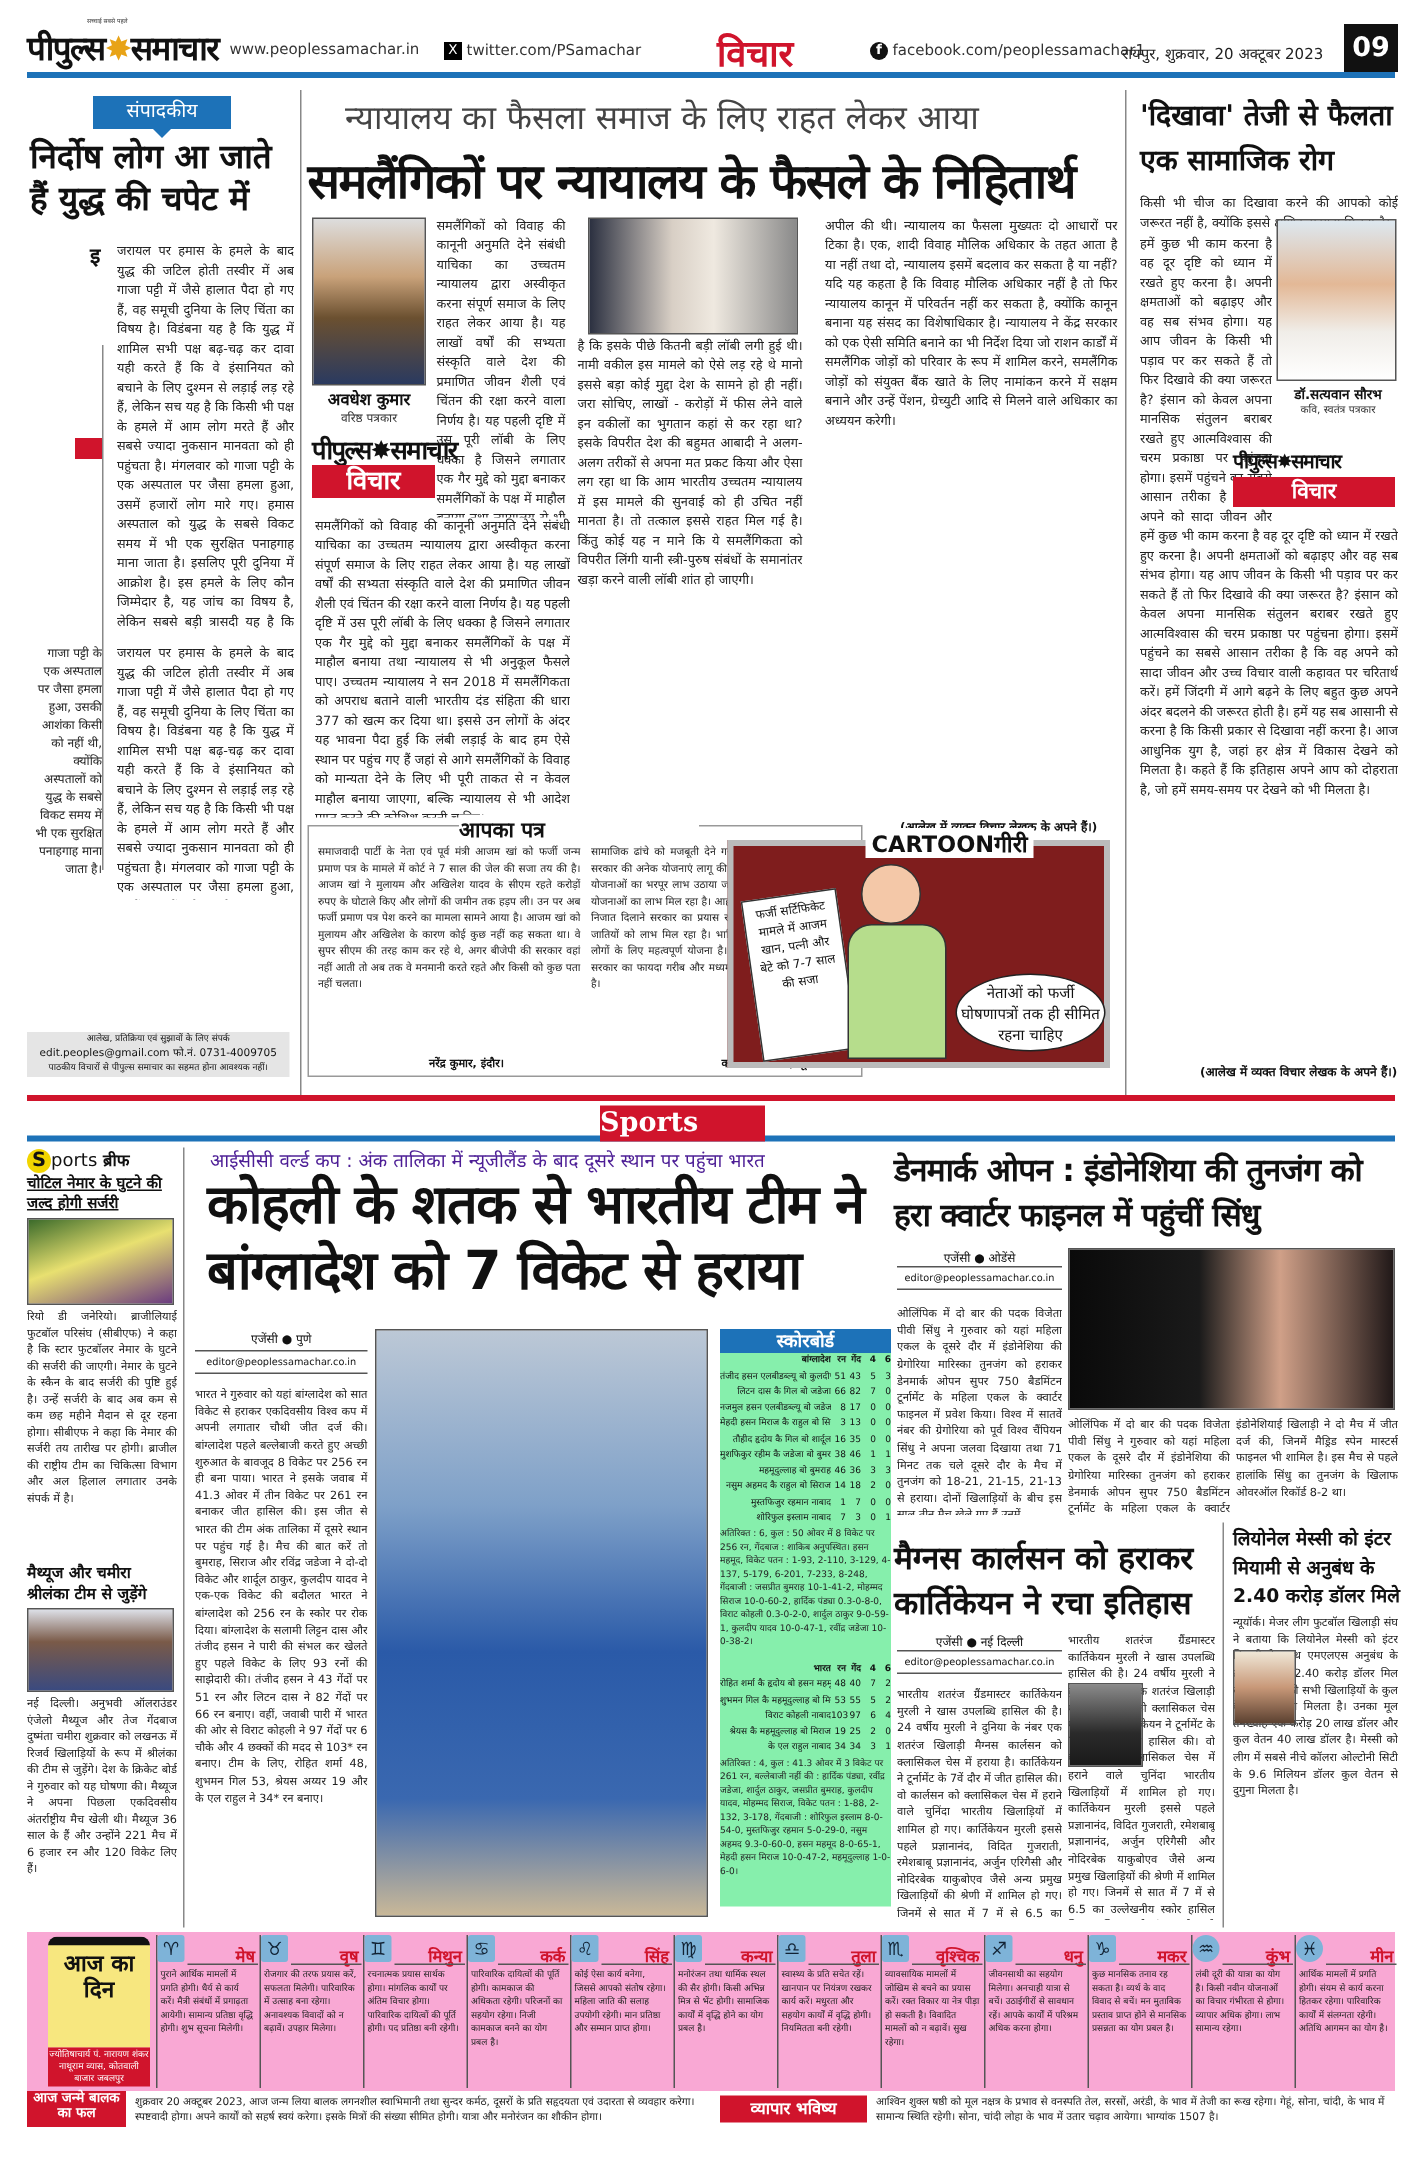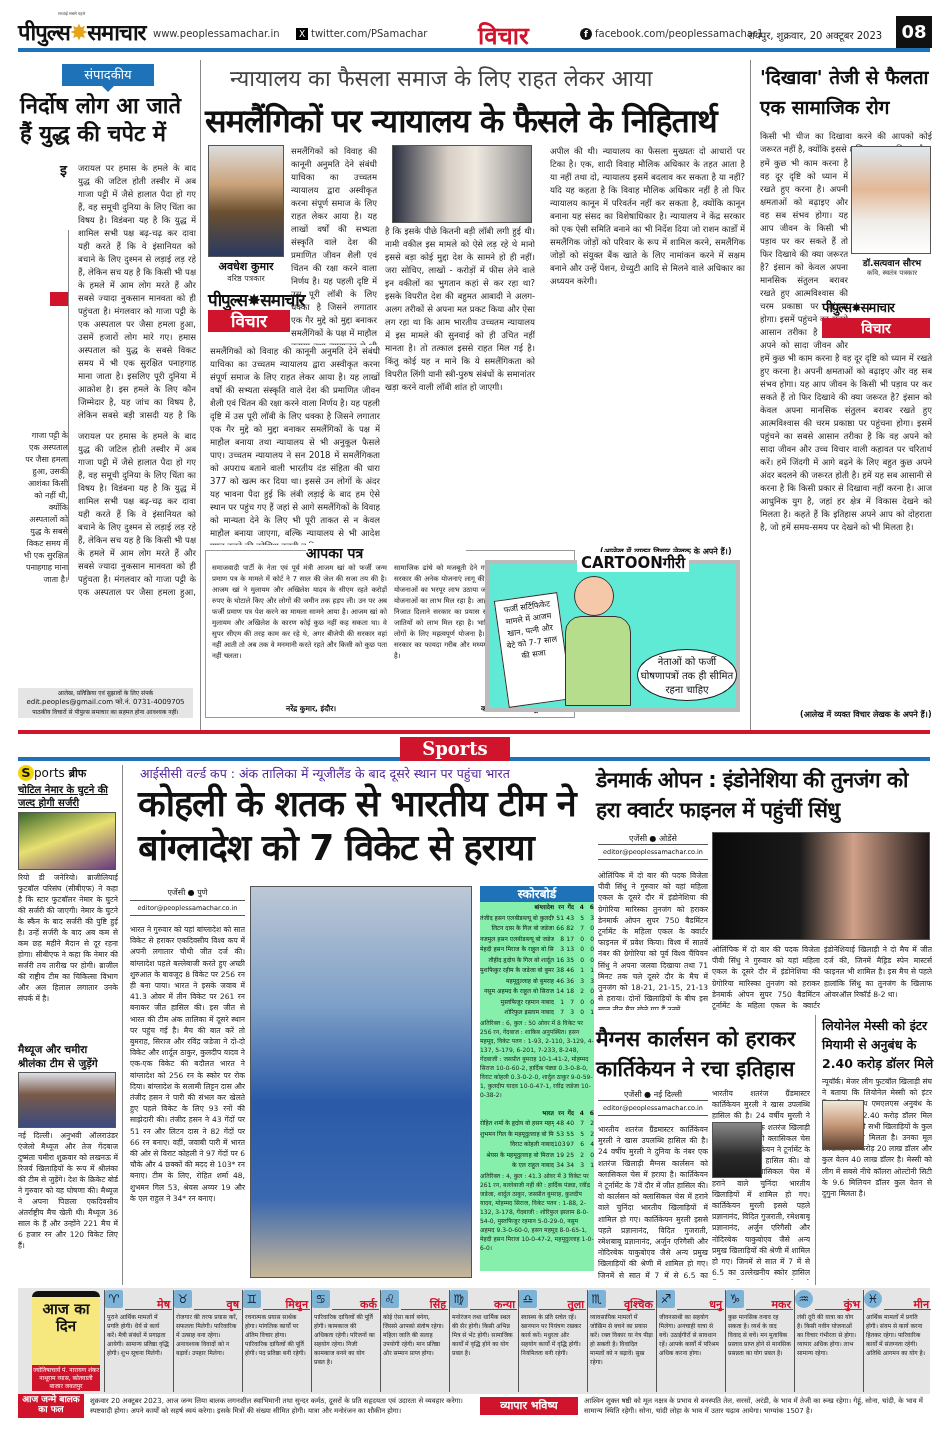--- a/index.html
+++ b/index.html
@@ -23,37 +23,37 @@
 .subhead{left:230px;top:62px;font-size:22px;color:#444}
 .mainhead{left:205px;top:98px;font-size:32px;font-weight:bold;letter-spacing:-1px;white-space:nowrap}
 .photo{background:linear-gradient(135deg,#5a5a5a,#a89f90 50%,#3a3a3a);border:1px solid #555}
 .caption-name{font-size:11px;font-weight:bold;text-align:center}
 .caption-role{font-size:8px;text-align:center;color:#333}
 .brand-box{font-size:17px;font-weight:bold;letter-spacing:-1px}
 .vichar-box{background:#d0142c;color:#fff;font-size:17px;font-weight:bold;text-align:center}
 .right-head{left:760px;top:62px;width:175px;font-size:19px;font-weight:bold;line-height:30px}
 .letters{left:205px;top:550px;width:370px;height:168px;border:1px solid #999}
 .letters-title{left:100px;top:-8px;width:160px;height:16px;background:#fff;text-align:left;font-size:14px;font-weight:bold}
-.cartoon{left:485px;top:560px;width:255px;height:152px;border:4px solid #bbb;background:#5eead4}
+.cartoon{left:485px;top:560px;width:255px;height:152px;border:4px solid #bbb;background:#7f1d1d}
 .cartoon-title{left:88px;top:-12px;background:#fff;padding:0 4px;font-size:15px;font-weight:bold}
 .bubble{background:#fff;border:1.5px solid #222;border-radius:50%;font-size:10px;text-align:center;display:flex;align-items:center;justify-content:center}
 .red-bar{left:18px;top:730px;width:912px;height:4px;background:#d0142c}
-.sports-tag{left:400px;top:737px;width:110px;height:24px;background:#d0142c;color:#fff;font-family:"DejaVu Serif",serif;font-size:18px;font-weight:bold;text-align:center;line-height:24px}
+.sports-tag{left:400px;top:737px;width:110px;height:24px;background:#d0142c;color:#fff;font-family:"DejaVu Serif",serif;font-size:18px;font-weight:bold;text-align:left;line-height:24px}
 .blue-bar{left:18px;top:757px;width:912px;height:4px;background:#1d72b8}
 .brief-head{left:18px;top:765px;width:100px;font-size:11px;font-weight:bold}
 .brief-s{display:inline-block;width:16px;height:16px;border-radius:50%;background:#f2d500;font-size:13px;text-align:center;line-height:16px}
 .sport-sub{left:140px;top:765px;font-size:12.5px;color:#4c1d95;white-space:nowrap}
 .sport-main{left:138px;top:782px;width:450px;font-size:36px;font-weight:bold;line-height:44px;letter-spacing:-1px}
 .scoreboard{left:480px;top:886px;width:114px;height:385px;background:#86efac}
 .sb-title{background:#1d72b8;color:#fff;font-size:12px;font-weight:bold;text-align:center;height:16px;line-height:16px}
 .sb-row{font-size:6px;line-height:10.5px;display:flex}
 .sb-row span:first-child{flex:1;overflow:hidden;white-space:nowrap}
 .sb-row span{width:10px;text-align:right}
 .sb-note{font-size:6px;line-height:9px;color:#222}
-.horo{left:18px;top:1288px;width:912px;height:106px;background:#e5e5e5}
+.horo{left:18px;top:1288px;width:912px;height:106px;background:#f9a8d4}
 .aaj{left:14px;top:3px;width:68px;height:100px}
 .aaj-top{height:74px;background:#f7e77f;border-top:6px solid #111;border-radius:6px 6px 0 0;font-size:15px;font-weight:bold;text-align:center;line-height:17px;padding-top:4px}
 .aaj-bot{height:26px;background:#d0142c;color:#fff;font-size:6px;text-align:center;line-height:8px;padding-top:1px}
 .rashi{top:2px;width:68px;height:102px;border-left:1px solid #555}
 .rashi-icon{width:18px;height:18px;background:#7eb3d8;border-radius:2px;font-size:12px;text-align:center;line-height:18px;color:#123}
 .rashi-name{position:absolute;right:2px;top:6px;font-size:11px;font-weight:bold;color:#d0142c}
 .rashi-line{position:absolute;left:20px;right:0;top:19px;height:1px;background:#555}
 .rashi-text{position:absolute;left:2px;top:22px;right:2px;font-size:6px;line-height:9px;color:#222}
 .strip{height:20px;display:flex;align-items:center}
 .strip-label{background:#d0142c;color:#fff;font-size:9px;font-weight:bold;text-align:center;line-height:10px}
@@ -65,21 +65,21 @@
 <div class="abs masthead">
   <div class="abs logo">
     <span>पीपुल्स</span><span class="dot">✸</span><span>समाचार</span>
   </div>
   <div class="abs logo-tag">सच्चाई सबसे पहले</div>
   <div class="abs mh-url" style="left:135px">www.peoplessamachar.in</div>
   <div class="abs mh-url" style="left:278px"><span class="x-ico">X</span><span>twitter.com/PSamachar</span></div>
   <div class="abs sec-title">विचार</div>
   <div class="abs mh-url" style="left:562px"><span class="fb-ico">f</span><span>facebook.com/peoplessamachar1</span></div>
   <div class="abs date">रायपुर, शुक्रवार, 20 अक्टूबर 2023</div>
-  <div class="abs pgno">08</div>
+  <div class="abs pgno">09</div>
 </div>
 
 <div class="abs editorial-tag">संपादकीय</div>
 <div class="abs ed-head">निर्दोष लोग आ जाते हैं युद्ध की चपेट में</div>
 <div class="abs" style="left:60px;top:160px;font-size:14px;font-weight:bold">इ</div>
 <div class="abs body-text" style="left:78px;top:162px;width:118px;height:260px">जरायल पर हमास के हमले के बाद युद्ध की जटिल होती तस्वीर में अब गाजा पट्टी में जैसे हालात पैदा हो गए हैं, वह समूची दुनिया के लिए चिंता का विषय है। विडंबना यह है कि युद्ध में शामिल सभी पक्ष बढ़-चढ़ कर दावा यही करते हैं कि वे इंसानियत को बचाने के लिए दुश्मन से लड़ाई लड़ रहे हैं, लेकिन सच यह है कि किसी भी पक्ष के हमले में आम लोग मरते हैं और सबसे ज्यादा नुकसान मानवता को ही पहुंचता है। मंगलवार को गाजा पट्टी के एक अस्पताल पर जैसा हमला हुआ, उसमें हजारों लोग मारे गए। हमास अस्पताल को युद्ध के सबसे विकट समय में भी एक सुरक्षित पनाहगाह माना जाता है। इसलिए पूरी दुनिया में आक्रोश है। इस हमले के लिए कौन जिम्मेदार है, यह जांच का विषय है, लेकिन सबसे बड़ी त्रासदी यह है कि इजराइल और हमास के बीच शुरू हुए ताजा टकराव के बाद दोनों पक्षों के हमले में आमतौर पर निर्दोष नागरिक ही मारे जा रहे हैं, लेकिन इसकी जिम्मेदारी लेने के लिए कोई तैयार नहीं है।</div>
 <div class="abs rule-v" style="left:68px;top:230px;height:350px"></div>
 <div class="abs" style="left:50px;top:292px;width:18px;height:14px;background:#d0142c"></div>
 <div class="abs body-text" style="left:20px;top:430px;width:48px;height:170px;font-size:8px;line-height:12px;text-align:right">गाजा पट्टी के एक अस्पताल पर जैसा हमला हुआ, उसकी आशंका किसी को नहीं थी, क्योंकि अस्पतालों को युद्ध के सबसे विकट समय में भी एक सुरक्षित पनाहगाह माना जाता है।</div>
 <div class="abs body-text" style="left:78px;top:430px;width:118px;height:170px">जरायल पर हमास के हमले के बाद युद्ध की जटिल होती तस्वीर में अब गाजा पट्टी में जैसे हालात पैदा हो गए हैं, वह समूची दुनिया के लिए चिंता का विषय है। विडंबना यह है कि युद्ध में शामिल सभी पक्ष बढ़-चढ़ कर दावा यही करते हैं कि वे इंसानियत को बचाने के लिए दुश्मन से लड़ाई लड़ रहे हैं, लेकिन सच यह है कि किसी भी पक्ष के हमले में आम लोग मरते हैं और सबसे ज्यादा नुकसान मानवता को ही पहुंचता है। मंगलवार को गाजा पट्टी के एक अस्पताल पर जैसा हमला हुआ, उसमें हजारों लोग मारे गए। हमास अस्पताल को युद्ध के सबसे विकट समय में भी एक सुरक्षित पनाहगाह माना जाता है। इसलिए पूरी दुनिया में आक्रोश है। इस हमले के लिए कौन जिम्मेदार है, यह जांच का विषय है, लेकिन सबसे बड़ी त्रासदी यह है कि इजराइल और हमास के बीच शुरू हुए ताजा टकराव के बाद दोनों पक्षों के हमले में आमतौर पर निर्दोष नागरिक ही मारे जा रहे हैं, लेकिन इसकी जिम्मेदारी लेने के लिए कोई तैयार नहीं है।</div>

